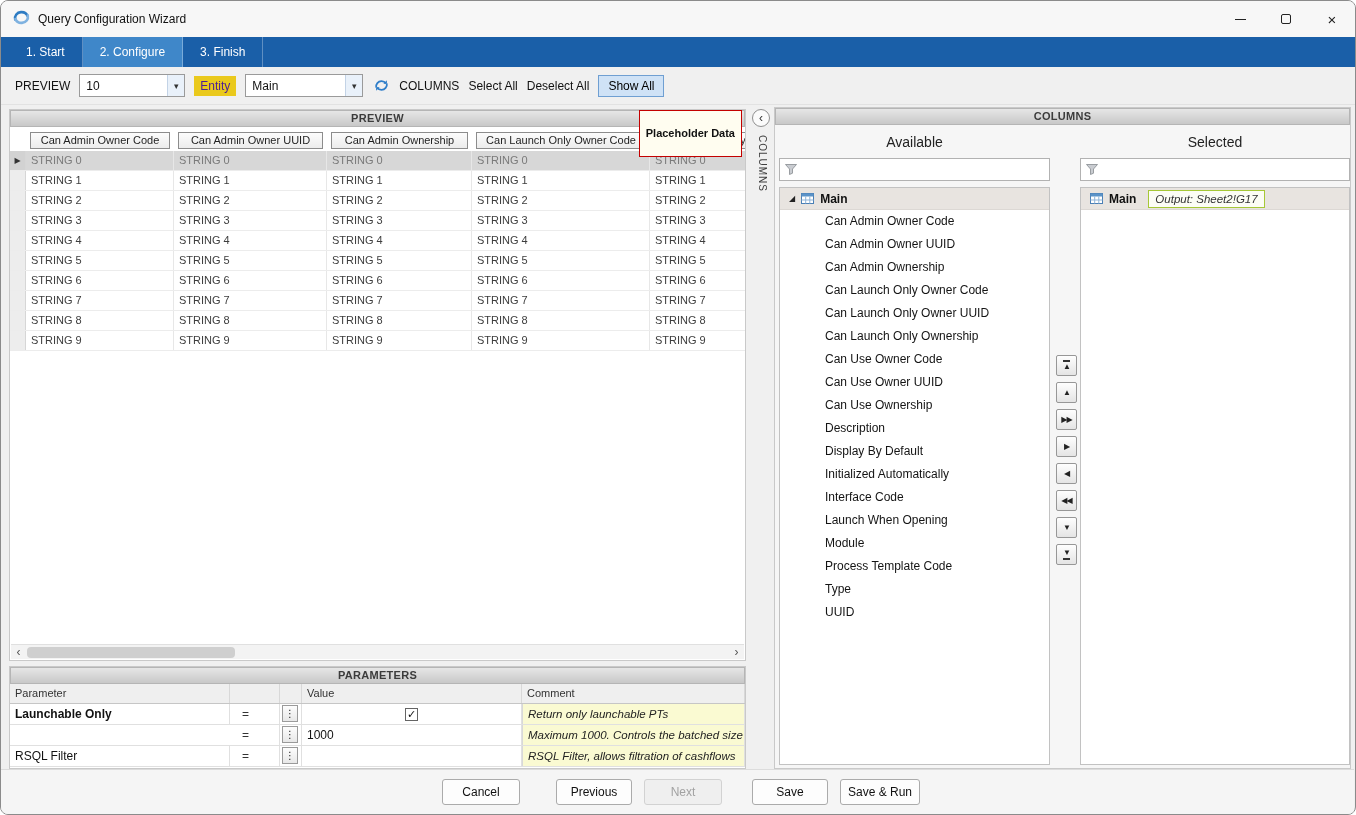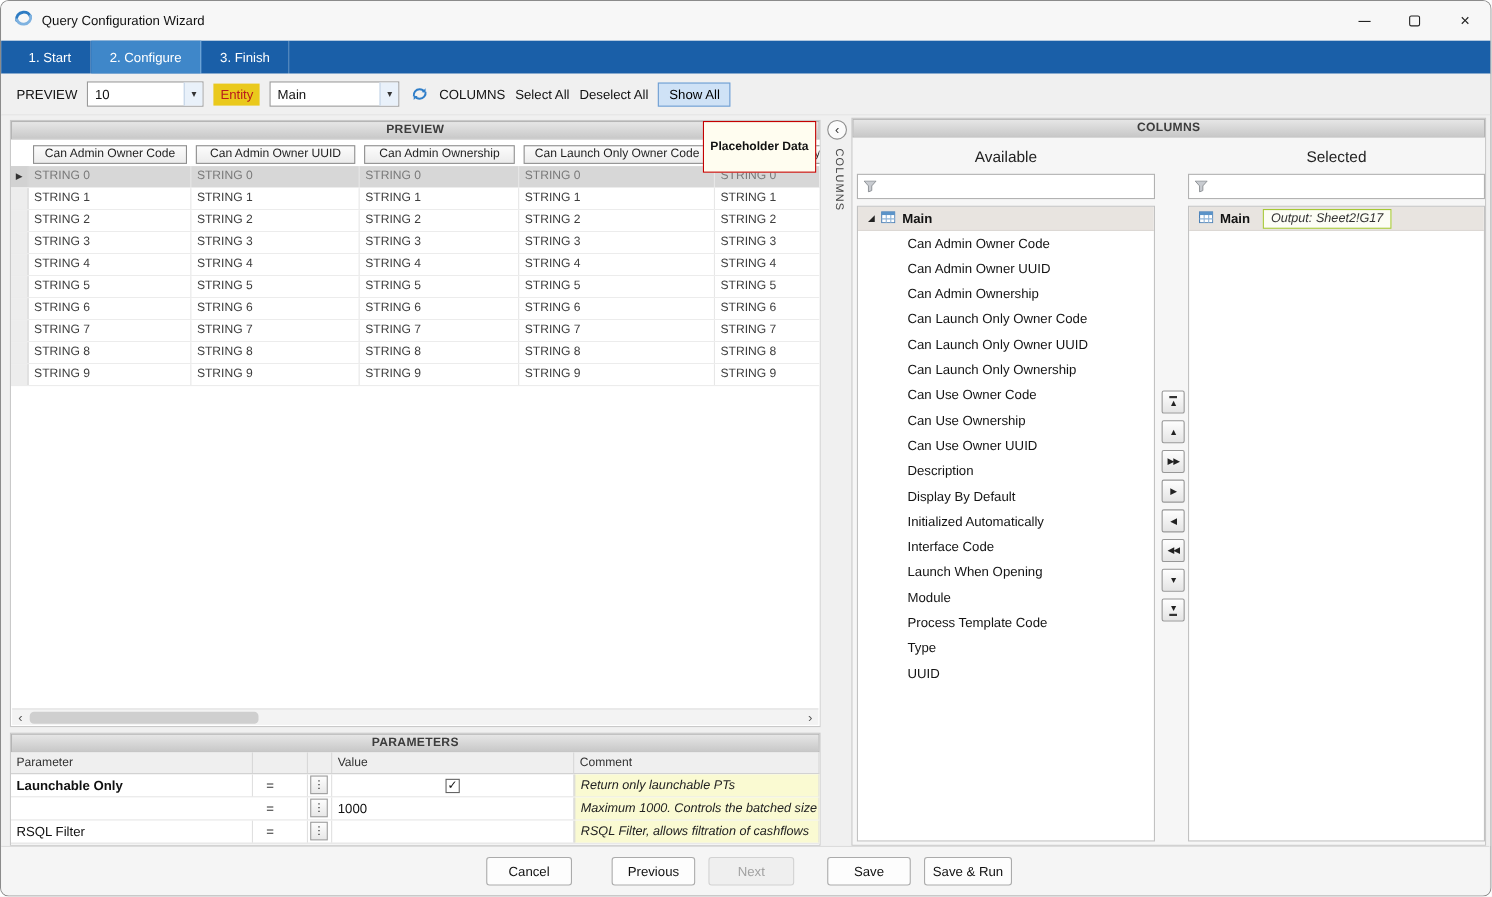--- a/index.html
+++ b/index.html
@@ -26,21 +26,21 @@
   .tab.active { background: var(--active-tab-blue, #3f87c9); }
 
   
   .toolbar { position: absolute; top: 66px; left: 0; right: 0; height: 38px; background: #f0f0f0;
              display: flex; align-items: center; gap: 9px; padding-left: 14px; font-size: 12px; color: #111;
              border-bottom: 1px solid #e2e2e2; }
   .combo { height: 23px; background: #fff; border: 1px solid #9a9a9a; display: flex; align-items: center; }
   .combo-text { padding-left: 6px; flex: 1; white-space: nowrap; overflow: hidden; }
   .combo-arrow { width: 17px; height: 100%; border-left: 1px solid #c3d3e6; background: #e9f1fa;
                  display: flex; align-items: center; justify-content: center; font-size: 9px; color: #333; }
-  .entity-hl { background: var(--entity-highlight-yellow, #eac91c); padding: 3px 6px; color: #b91c1c; }
+  .entity-hl { background: var(--entity-highlight-yellow, #eac91c); padding: 3px 6px; color: #4c1d95; }
   .tb-link { color: #111; }
   .show-all { background: var(--show-all-blue, #cfe2f6); border: 1px solid #6f9fd2; padding: 3px 9px; color: #000; }
   .refresh { width: 18px; height: 16px; display: flex; align-items: center; justify-content: center; }
 
   
   .content { position: absolute; top: 104px; left: 0; right: 0; bottom: 45px; background: #f0f0f0; }
   .panel-header { height: 17px; background: linear-gradient(#e6e6e6, #c8c8c8); border: 1px solid #b5b5b5;
                   text-align: center; font-size: 11px; font-weight: bold; color: #3c3c3c; line-height: 15px;
                   letter-spacing: .3px; }
 
@@ -390,22 +390,22 @@
             <span class="root-label">Main</span>
           </div>
           <div id="availableItems">
               <div class="tree-item">Can Admin Owner Code</div>
               <div class="tree-item">Can Admin Owner UUID</div>
               <div class="tree-item">Can Admin Ownership</div>
               <div class="tree-item">Can Launch Only Owner Code</div>
               <div class="tree-item">Can Launch Only Owner UUID</div>
               <div class="tree-item">Can Launch Only Ownership</div>
               <div class="tree-item">Can Use Owner Code</div>
+              <div class="tree-item">Can Use Owner UUID</div>
               <div class="tree-item">Can Use Ownership</div>
-              <div class="tree-item">Can Use Owner UUID</div>
               <div class="tree-item">Description</div>
               <div class="tree-item">Display By Default</div>
               <div class="tree-item">Initialized Automatically</div>
               <div class="tree-item">Interface Code</div>
               <div class="tree-item">Launch When Opening</div>
               <div class="tree-item">Module</div>
               <div class="tree-item">Process Template Code</div>
               <div class="tree-item">Type</div>
               <div class="tree-item">UUID</div>
             </div>

